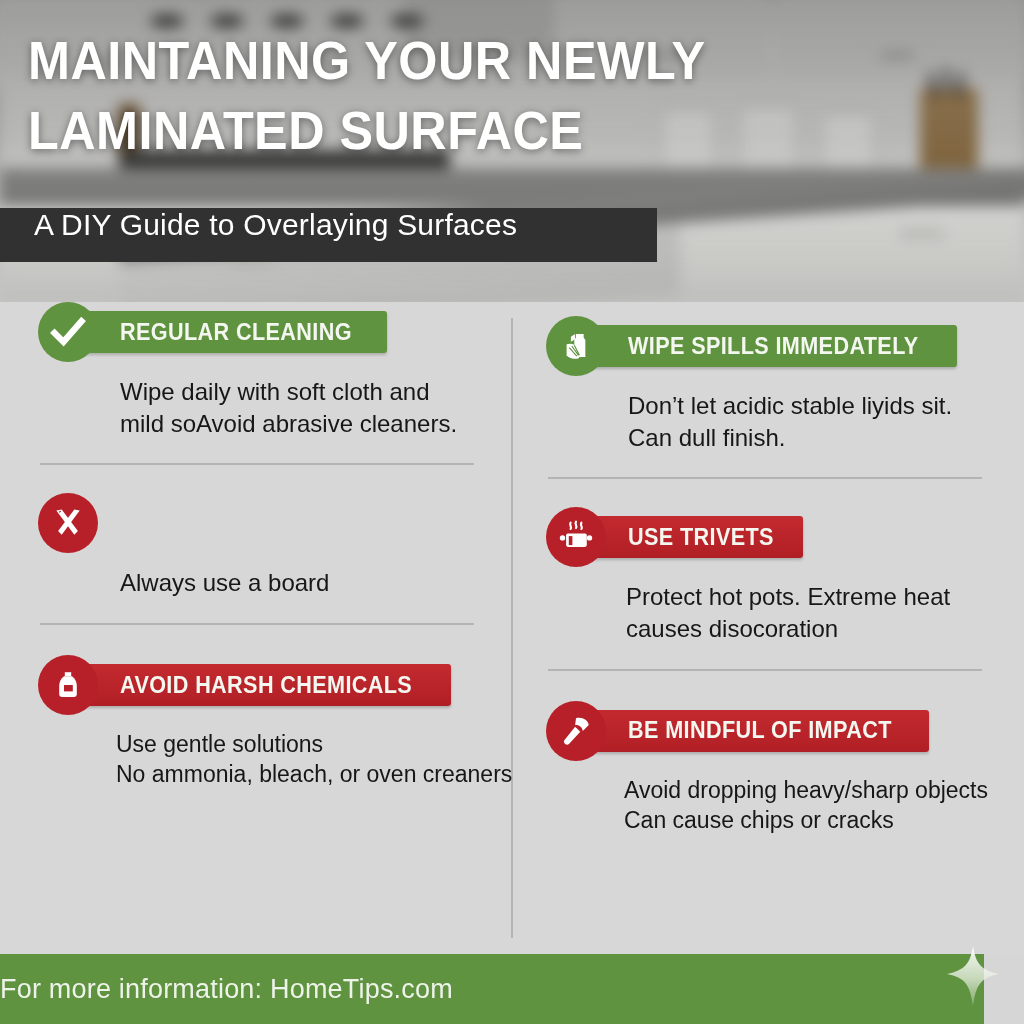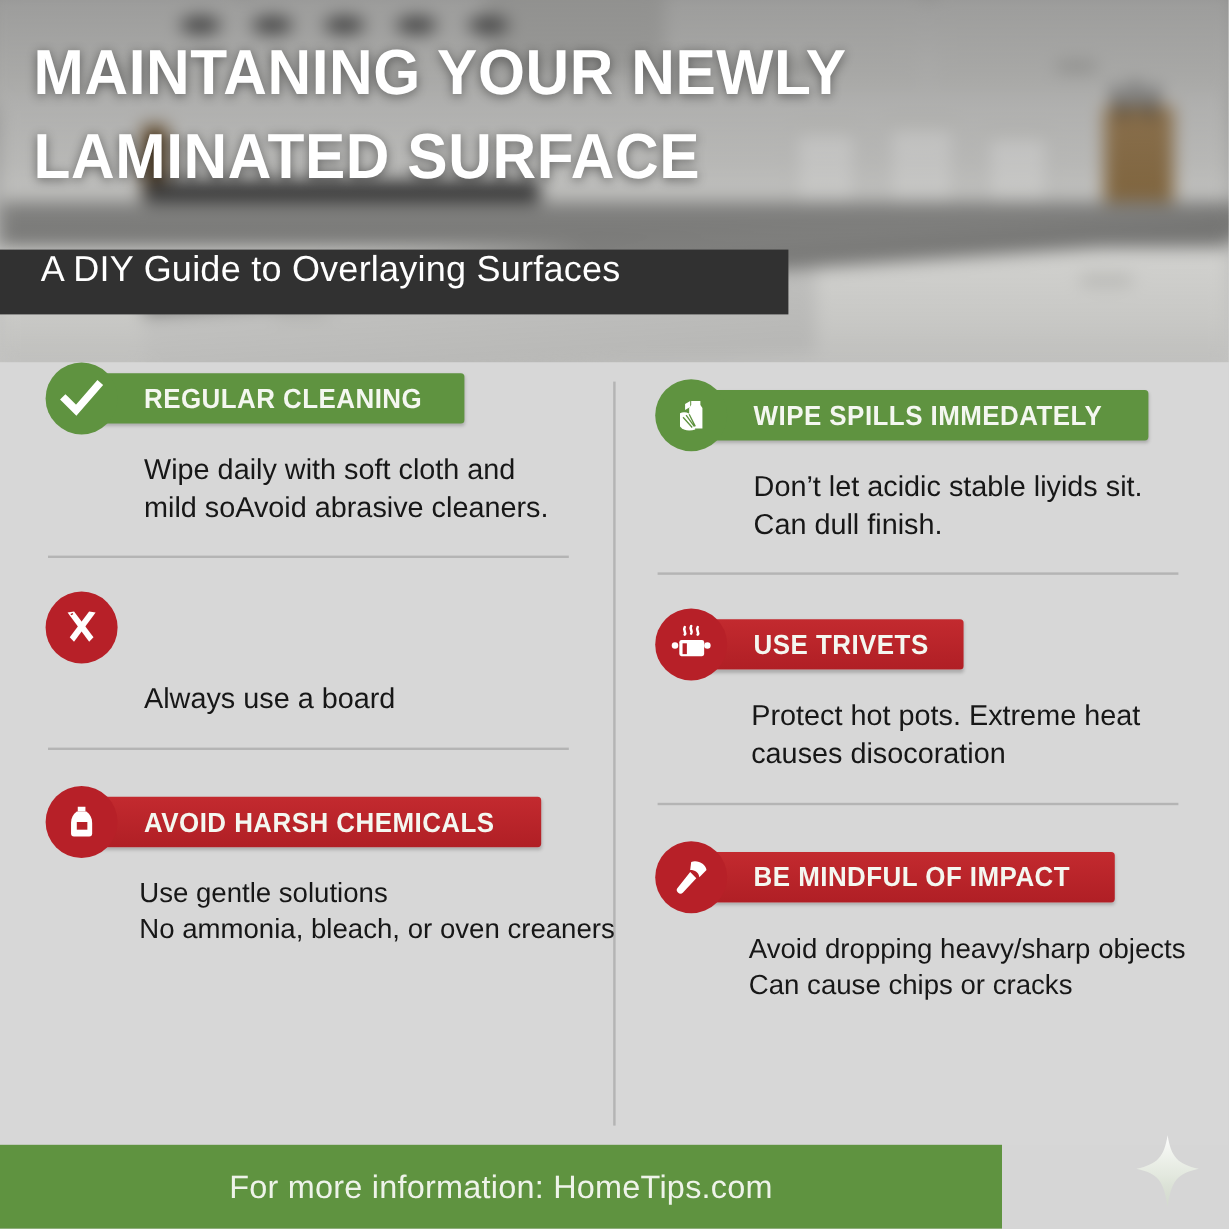--- a/index.html
+++ b/index.html
@@ -145,23 +145,23 @@
   .tip-body .ln { display:block; white-space:nowrap; }
   .hdivider { height:2px; background:#b4b4b4; margin:24px 0 0 2px; width:434px; }
 
   .green .badge-circle { background:#5f9340; }
   .green .badge-bar    { background:#5f9340; }
   .red   .badge-circle { background:#b72028; }
   .red   .badge-bar    { background:linear-gradient(180deg,#c32a2f,#b01f25); }
 
   
   .footer {
-    position:absolute; left:0; top:954px; width:835px; height:70px;
+    position:absolute; left:0; top:954px; width:984px; height:70px;
     background:#5f9340;
-    display:flex; align-items:center; justify-content:center;
+    display:flex; align-items:center; 
   }
   .footer span { color:#eef3e9; font-size:27px; letter-spacing:.2px; }
   .sparkle {
     position:absolute; left:945px; top:944px; width:56px; height:64px;
     pointer-events:none;
   }
 </style>
 </head>
 <body>
 

